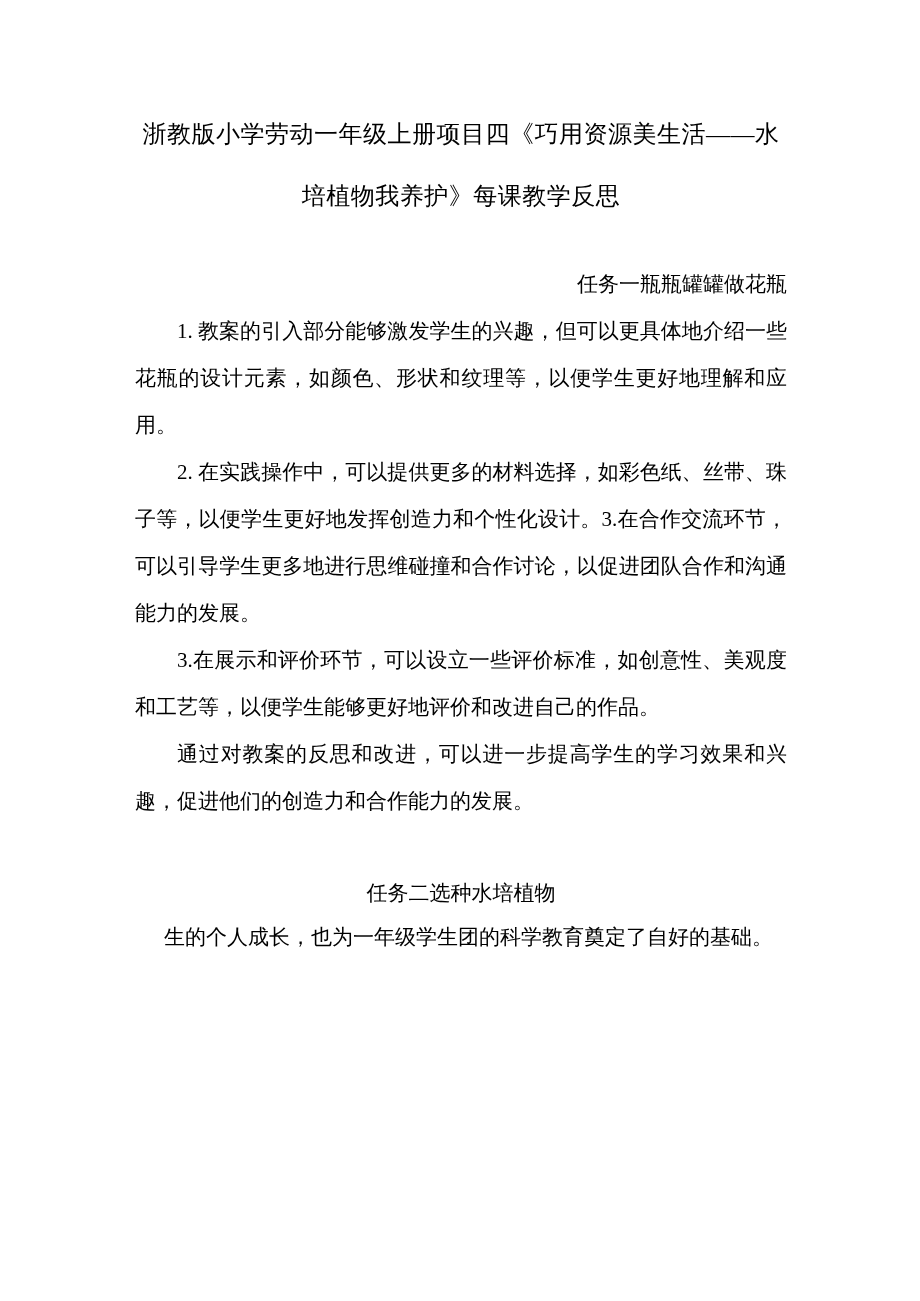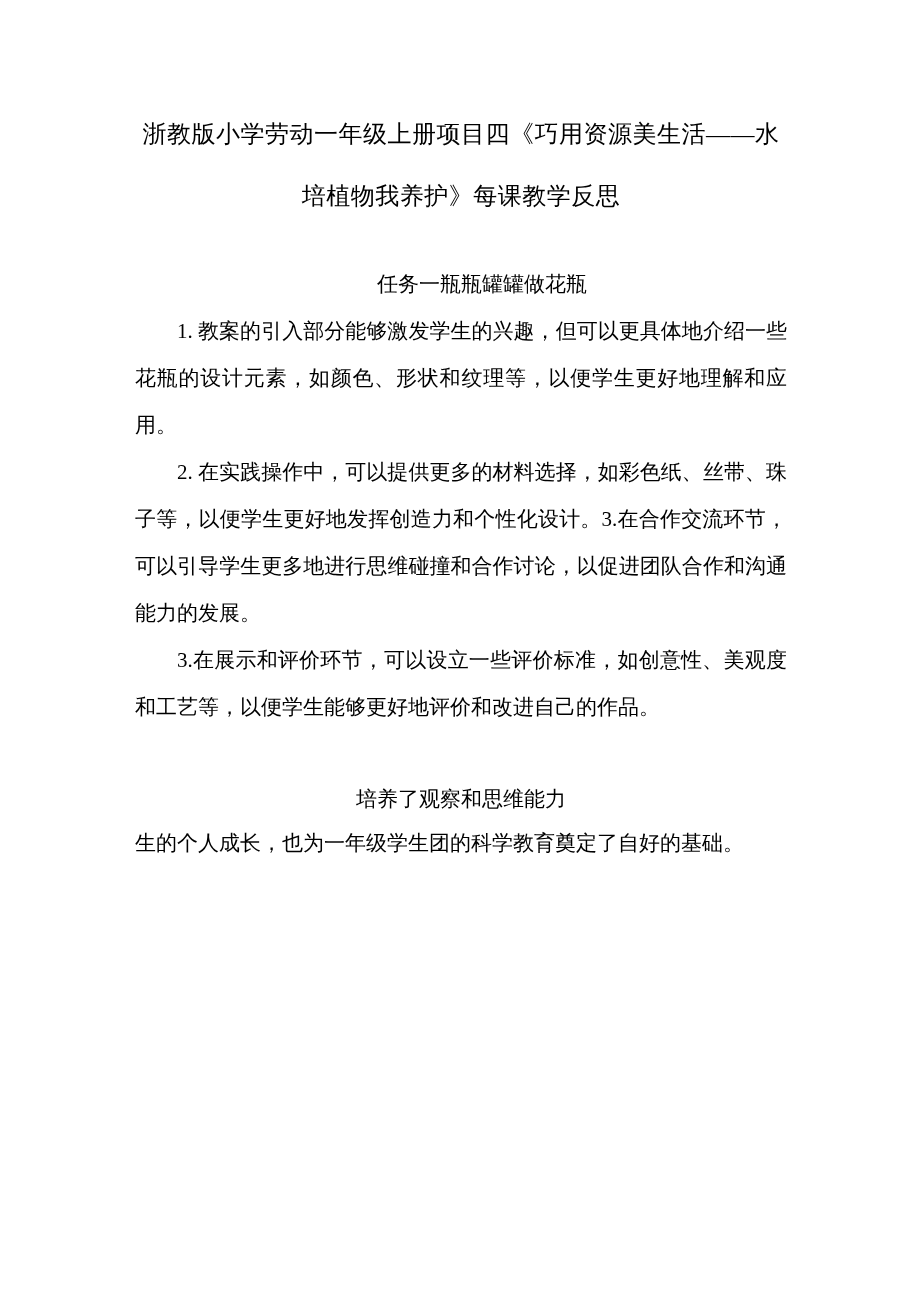--- a/index.html
+++ b/index.html
@@ -31,36 +31,37 @@
     margin-bottom: 34px;
   }
 
   .body-text {
     font-size: 21px;
     line-height: 47px;
   }
 
   .heading-left {
     text-indent: 2em;
-    text-align: center;
+    text-align: right;
   }
 
   .heading-center {
     text-align: center;
     margin-top: 45px;
   }
 
   .para {
     text-indent: 2em;
     text-align: justify;
     text-justify: inter-character;
   }
 
   .para.no-indent {
     text-indent: 0;
+    margin-left: 29px;
   }
 
   .cont-line {
     line-height: 40px;
     text-align: left;
   }
 </style>
 </head>
 <body>
 
@@ -71,21 +72,22 @@
   <div class="body-text">
 
     <p class="heading-left">任务一瓶瓶罐罐做花瓶</p>
 
     <p class="para">1. 教案的引入部分能够激发学生的兴趣，但可以更具体地介绍一些花瓶的设计元素，如颜色、形状和纹理等，以便学生更好地理解和应用。</p>
 
     <p class="para">2. 在实践操作中，可以提供更多的材料选择，如彩色纸、丝带、珠子等，以便学生更好地发挥创造力和个性化设计。3.在合作交流环节，可以引导学生更多地进行思维碰撞和合作讨论，以促进团队合作和沟通能力的发展。</p>
 
     <p class="para">3.在展示和评价环节，可以设立一些评价标准，如创意性、美观度和工艺等，以便学生能够更好地评价和改进自己的作品。</p>
 
+    <p class="para">通过对教案的反思和改进，可以进一步提高学生的学习效果和兴趣，促进他们的创造力和合作能力的发展。</p>
 
-    <p class="heading-center">培养了观察和思维能力</p>
+    <p class="heading-center">任务二选种水培植物</p>
 
 
     <p class="para no-indent cont-line">生的个人成长，也为一年级学生团的科学教育奠定了自好的基础。</p>
 
   </div>
 
 </div>
 
 </body></html>

